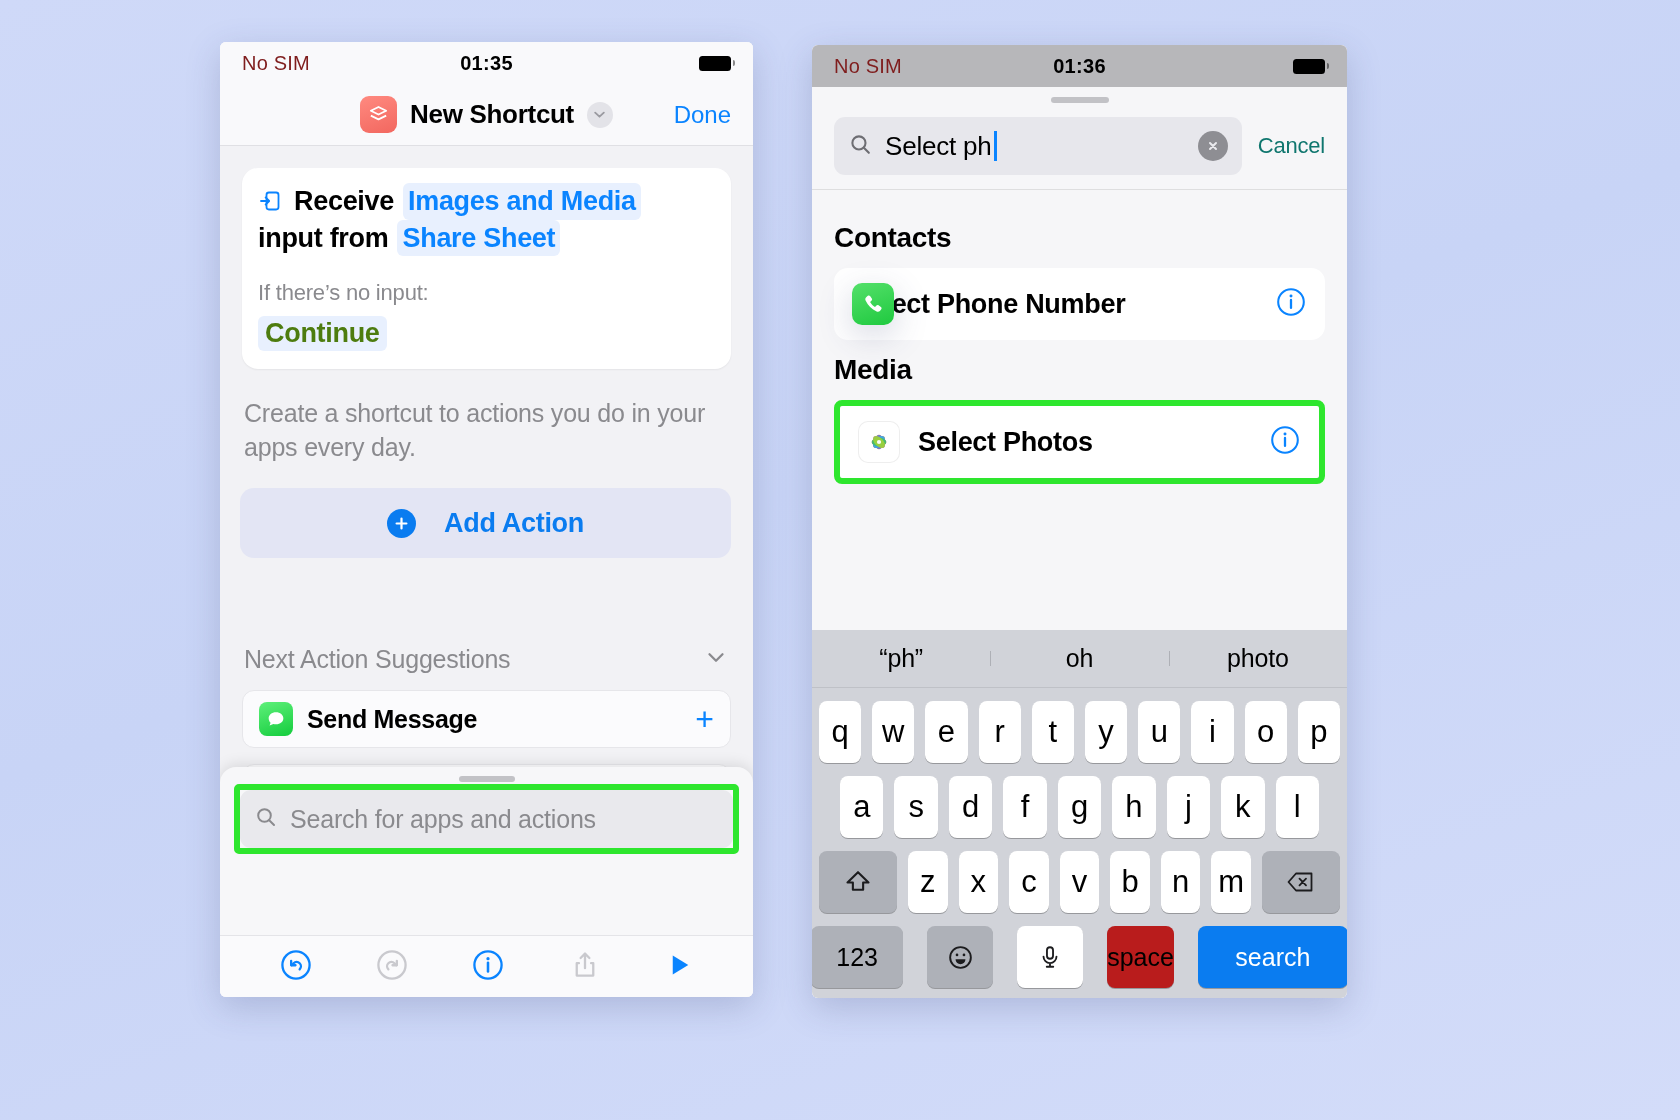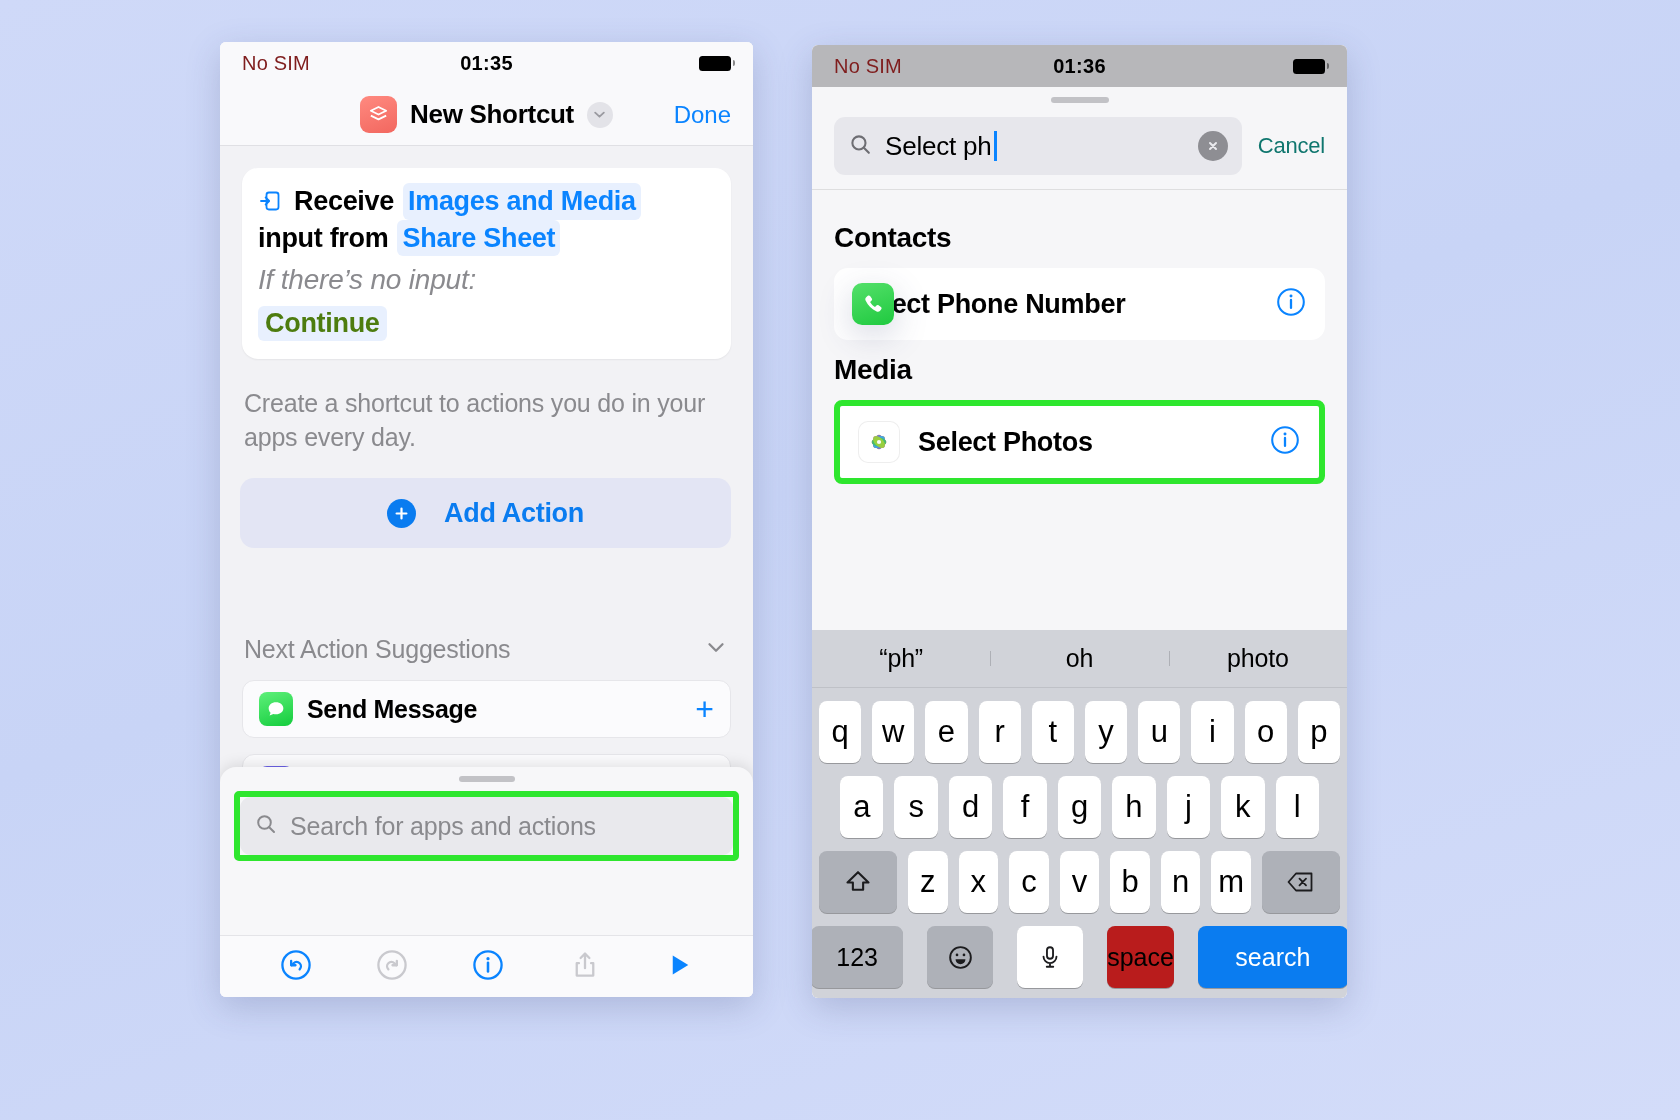--- a/index.html
+++ b/index.html
@@ -82,21 +82,21 @@
     box-shadow: 0 1px 2px rgba(0,0,0,.06);
   }
   .act-line { display: flex; flex-wrap: wrap; align-items: center; line-height: 1.28; }
   .act-icon { margin-right: 12px; display: flex; align-items: center; }
   .act-plain { font-size: 27px; font-weight: 700; color: #000; letter-spacing: -.3px; }
   .tok {
     font-size: 27px; font-weight: 700; color: #0a84ff; letter-spacing: -.3px;
     background: #e8f0fe; border-radius: 6px; padding: 1px 5px;
   }
   .sp { width: 9px; display: inline-block; }
-  .act-sub { font-size: 28px; color: #8a8a8e; margin-top: 8px; letter-spacing: -.2px; font-style: italic; }
+  .act-sub { font-size: 22px; color: #8a8a8e; margin-top: 24px; letter-spacing: -.2px; }
   .act-continue {
     display: inline-block; margin-top: 10px; font-size: 27px; font-weight: 700;
     color: #4d7c0f; background: #e8f0fe; border-radius: 6px; padding: 2px 7px;
     letter-spacing: -.3px;
   }
 
   .hint {
     margin: 28px 24px 0 24px; font-size: 25px; color: #8a8a8e;
     line-height: 1.34; letter-spacing: -.2px;
   }
@@ -134,21 +134,21 @@
   .search-sheet {
     position: absolute; left: 0; right: 0; bottom: 0; height: 168px;
     background: #f7f7f9; border-radius: 16px 16px 0 0;
     box-shadow: 0 -3px 14px rgba(0,0,0,.10);
   }
   .grabber {
     width: 56px; height: 6px; border-radius: 3px; background: #c2c2c6;
     margin: 9px auto 0 auto;
   }
   .hl-green { border: 6px solid #2ee62e; border-radius: 5px; }
-  .search-wrap { margin: 9px 14px 0 14px; }
+  .search-wrap { margin: 2px 14px 0 14px; }
   .search-field {
     height: 58px; background: #e9e9ed; border-radius: 11px;
     display: flex; align-items: center; padding: 0 14px; gap: 12px;
   }
   .search-ph { font-size: 25px; color: #8a8a8e; letter-spacing: -.2px; }
 
   .toolbar {
     height: 62px; background: #fafafc; border-top: 1px solid #e4e4e8;
     display: flex; align-items: center; justify-content: space-around;
     padding: 0 28px; flex: none;

